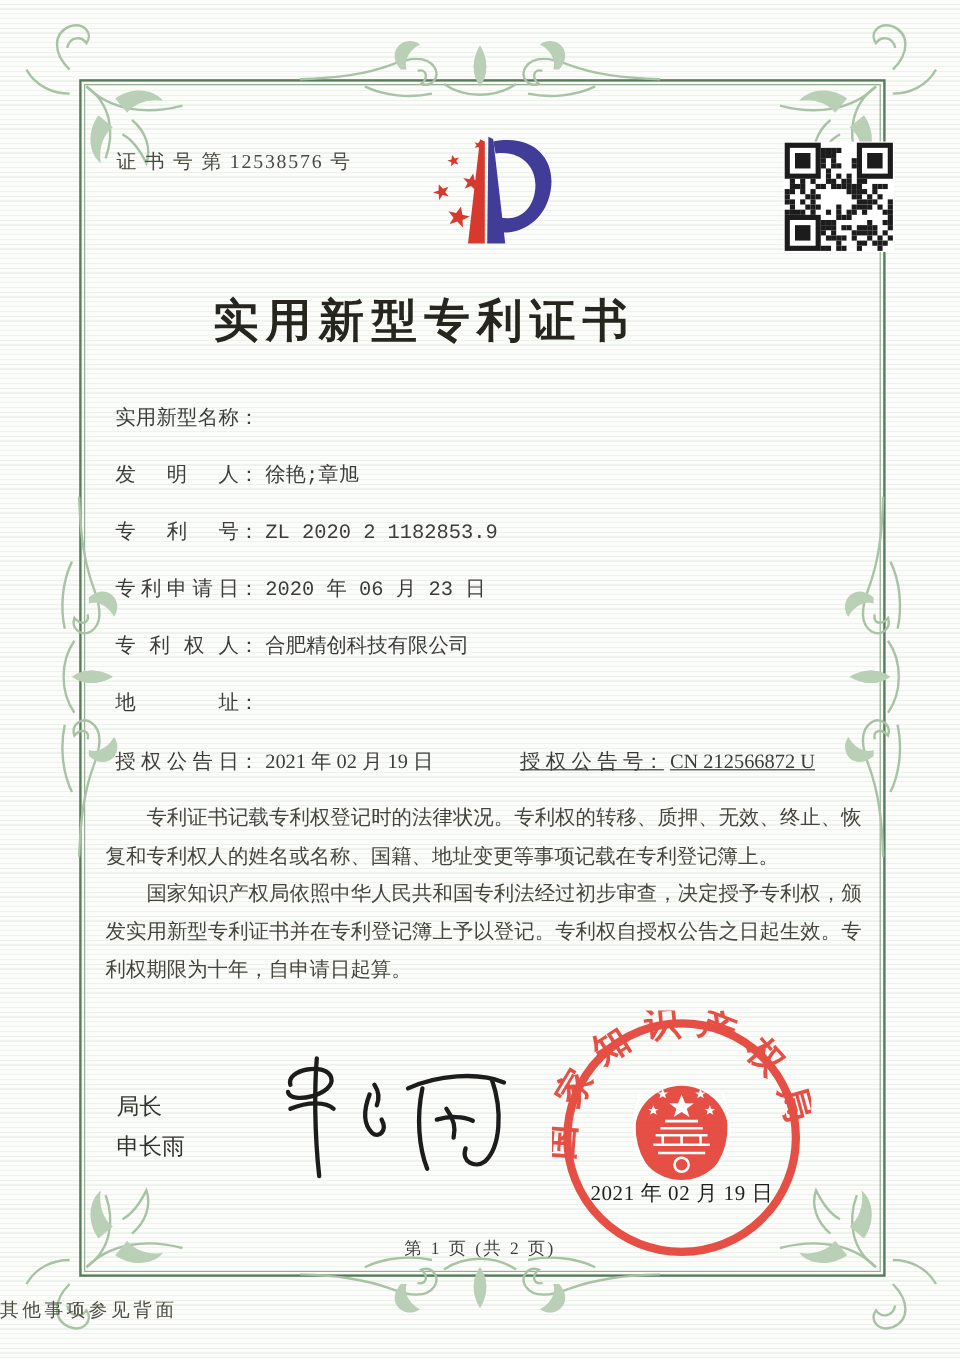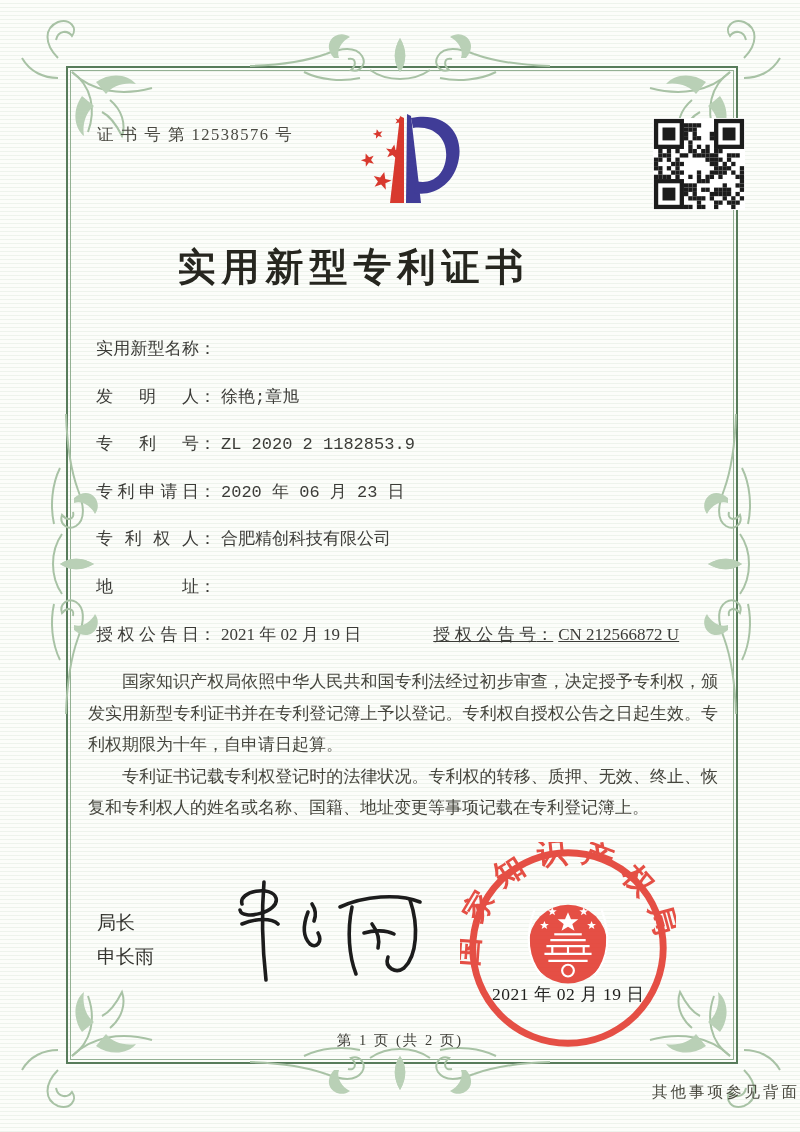--- a/index.html
+++ b/index.html
@@ -30,21 +30,21 @@
          text-align:justify;color:#45453d;}
   .paras p{margin:0;text-indent:2em;}
   .signer{position:absolute;left:97px;top:906px;font-size:19px;line-height:34px;color:#33332e;}
   .sig{position:absolute;left:212px;top:876px;width:220px;height:110px;}
   .sealwrap{position:absolute;left:460px;top:842px;width:216px;height:216px;
             mix-blend-mode:multiply;opacity:0.9;}
   .sealdate{position:absolute;left:492px;top:982px;font-size:17.5px;letter-spacing:0.5px;
             color:#1f1f1c;z-index:4;}
   .pagefoot{position:absolute;left:0;top:1031px;width:800px;text-align:center;
             font-size:14.5px;letter-spacing:2px;color:#3f3f38;}
-  .backnote{position:absolute;left:0;top:1082px;width:800px;text-align:right;
+  .backnote{position:absolute;left:0;top:1082px;width:800px;text-align:left;
             font-size:15.5px;letter-spacing:3px;color:#4a4a40;}
 </style>
 </head>
 <body>
 
 <div class="frame"></div>
 
 <svg class="orn" viewBox="0 0 800 1132" aria-hidden="true">
   <defs>
     <g id="edgeFl">
@@ -296,22 +296,22 @@
       <span>2021 年 02 月 19 日</span>
       <span class="g2">
         <span class="flabel">授权公告号</span>
           <span class="fcolon">：</span>
         <span>CN 212566872 U</span>
       </span>
     </div>
   </div>
 
   <div class="paras">
+    <p>专利证书记载专利权登记时的法律状况。专利权的转移、质押、无效、终止、恢复和专利权人的姓名或名称、国籍、地址变更等事项记载在专利登记簿上。</p>
     <p>国家知识产权局依照中华人民共和国专利法经过初步审查，决定授予专利权，颁发实用新型专利证书并在专利登记簿上予以登记。专利权自授权公告之日起生效。专利权期限为十年，自申请日起算。</p>
-    <p>专利证书记载专利权登记时的法律状况。专利权的转移、质押、无效、终止、恢复和专利权人的姓名或名称、国籍、地址变更等事项记载在专利登记簿上。</p>
   </div>
 
   <div class="signer">
     <div>局长</div>
     <div>申长雨</div>
   </div>
 
   <svg class="sig" viewBox="0 0 220 110" aria-hidden="true">
     <g stroke="#1c1c1c" stroke-width="3.6" fill="none" stroke-linecap="round">
       <path d="M52,6 C50,30 50,68 54,104"></path>

